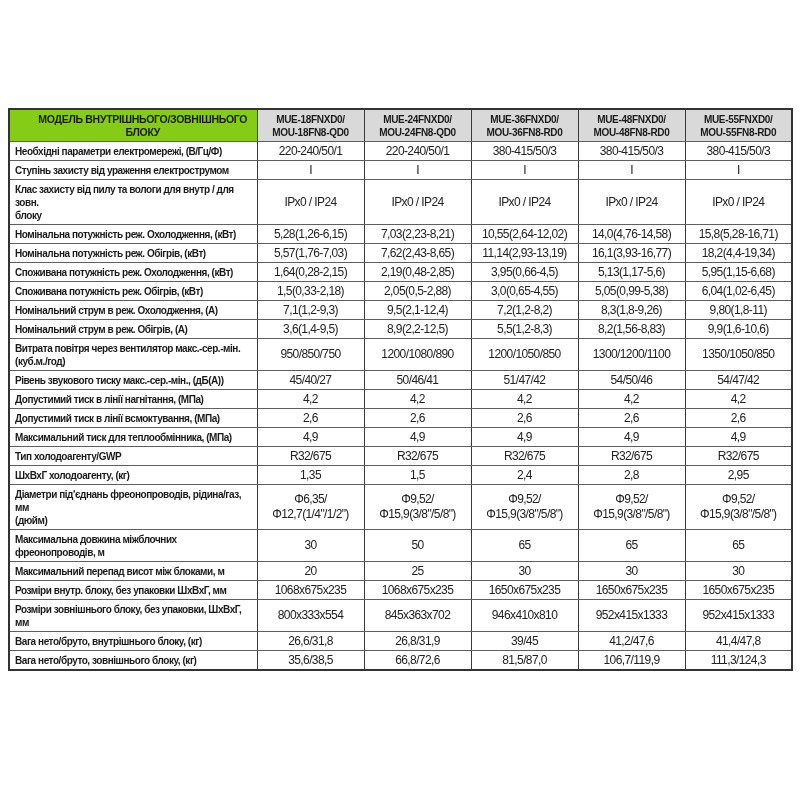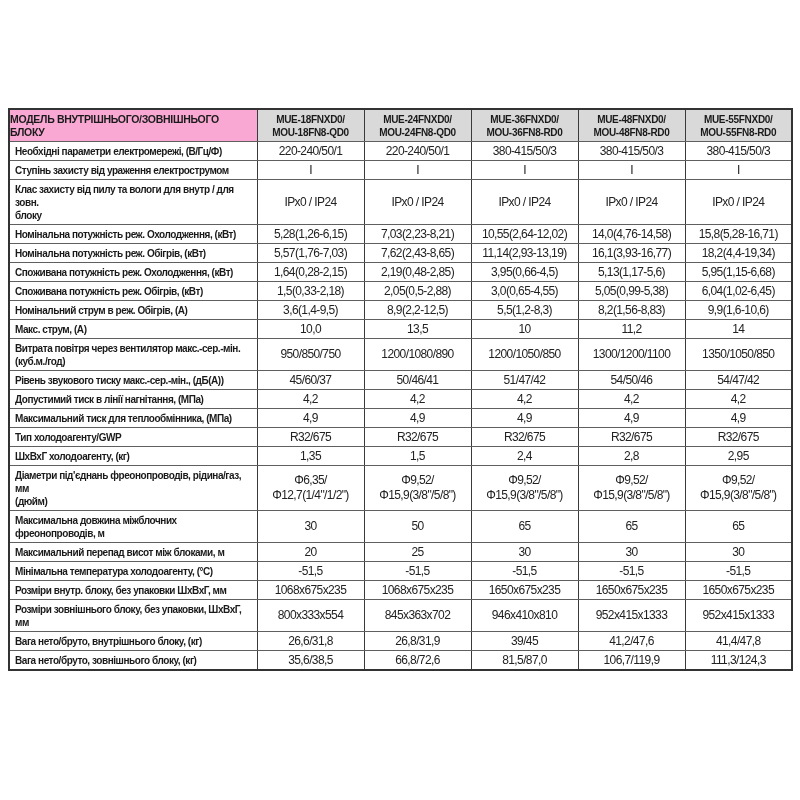--- a/index.html
+++ b/index.html
@@ -36,26 +36,26 @@
   table.spec th, table.spec td {
     border-top: 1px solid #5f5f5f;
     border-bottom: 1px solid #5f5f5f;
     border-left: 1.4px solid #3a3a3a;
     border-right: 1.4px solid #3a3a3a;
     vertical-align: middle;
     overflow: hidden;
   }
 
   th.model-label-cell {
-    background: #f9a8d4;
-    text-align: left;
+    background: #84cc16;
+    text-align: center;
     font-size: 10.5px;
     font-weight: bold;
     letter-spacing: -0.3px;
-    padding: 3px 4px 3px 0;
+    padding: 3px 4px 3px 23px;
     line-height: 1.2;
   }
   th.model-name-cell {
     background: #d9d9d9;
     text-align: center;
     font-size: 10px;
     font-weight: bold;
     letter-spacing: -0.3px;
     line-height: 1.3;
     padding: 1px 1px;
@@ -170,64 +170,73 @@
           <tr>
     <td class="spec-label">Споживана потужність реж. Обігрів, (кВт)</td>
 
   <td class="spec-value">1,5(0,33-2,18)</td>
             <td class="spec-value">2,05(0,5-2,88)</td>
             <td class="spec-value">3,0(0,65-4,55)</td>
             <td class="spec-value">5,05(0,99-5,38)</td>
             <td class="spec-value">6,04(1,02-6,45)</td>
           </tr>
           <tr>
+    <td class="spec-label">Номінальний струм в реж. Охолодження, (А)</td>
+
+  <td class="spec-value">7,1(1,2-9,3)</td>
+            <td class="spec-value">9,5(2,1-12,4)</td>
+            <td class="spec-value">7,2(1,2-8,2)</td>
+            <td class="spec-value">8,3(1,8-9,26)</td>
+            <td class="spec-value">9,80(1,8-11)</td>
+          </tr>
+          <tr>
     <td class="spec-label">Номінальний струм в реж. Обігрів, (А)</td>
 
   <td class="spec-value">3,6(1,4-9,5)</td>
             <td class="spec-value">8,9(2,2-12,5)</td>
             <td class="spec-value">5,5(1,2-8,3)</td>
             <td class="spec-value">8,2(1,56-8,83)</td>
             <td class="spec-value">9,9(1,6-10,6)</td>
           </tr>
           <tr>
-    <td class="spec-label">Макс. струм, (А)</td>
-
-  <td class="spec-value">10,0</td>
-            <td class="spec-value">13,5</td>
-            <td class="spec-value">10</td>
-            <td class="spec-value">11,2</td>
-            <td class="spec-value">14</td>
-          </tr>
-          <tr>
     <td class="spec-label">Витрата повітря через вентилятор макс.-сер.-мін.
 (куб.м./год)</td>
 
   <td class="spec-value">950/850/750</td>
             <td class="spec-value">1200/1080/890</td>
             <td class="spec-value">1200/1050/850</td>
             <td class="spec-value">1300/1200/1100</td>
             <td class="spec-value">1350/1050/850</td>
           </tr>
           <tr>
     <td class="spec-label">Рівень звукового тиску  макс.-сер.-мін., (дБ(А))</td>
 
-  <td class="spec-value">45/60/37</td>
+  <td class="spec-value">45/40/27</td>
             <td class="spec-value">50/46/41</td>
             <td class="spec-value">51/47/42</td>
             <td class="spec-value">54/50/46</td>
             <td class="spec-value">54/47/42</td>
           </tr>
           <tr>
     <td class="spec-label">Допустимий тиск в лінії нагнітання, (МПа)</td>
 
   <td class="spec-value">4,2</td>
             <td class="spec-value">4,2</td>
             <td class="spec-value">4,2</td>
             <td class="spec-value">4,2</td>
             <td class="spec-value">4,2</td>
+          </tr>
+          <tr>
+    <td class="spec-label">Допустимий тиск в лінії всмоктування, (МПа)</td>
+
+  <td class="spec-value">2,6</td>
+            <td class="spec-value">2,6</td>
+            <td class="spec-value">2,6</td>
+            <td class="spec-value">2,6</td>
+            <td class="spec-value">2,6</td>
           </tr>
           <tr>
     <td class="spec-label">Максимальний тиск для теплообмінника, (МПа)</td>
 
   <td class="spec-value">4,9</td>
             <td class="spec-value">4,9</td>
             <td class="spec-value">4,9</td>
             <td class="spec-value">4,9</td>
             <td class="spec-value">4,9</td>
           </tr>
@@ -276,29 +285,20 @@
           <tr>
     <td class="spec-label">Максимальний перепад висот між блоками, м</td>
 
   <td class="spec-value">20</td>
             <td class="spec-value">25</td>
             <td class="spec-value">30</td>
             <td class="spec-value">30</td>
             <td class="spec-value">30</td>
           </tr>
           <tr>
-    <td class="spec-label">Мінімальна температура холодоагенту, (°С)</td>
-
-  <td class="spec-value">-51,5</td>
-            <td class="spec-value">-51,5</td>
-            <td class="spec-value">-51,5</td>
-            <td class="spec-value">-51,5</td>
-            <td class="spec-value">-51,5</td>
-          </tr>
-          <tr>
     <td class="spec-label">Розміри внутр. блоку, без упаковки ШхВхГ, мм</td>
 
   <td class="spec-value">1068x675x235</td>
             <td class="spec-value">1068x675x235</td>
             <td class="spec-value">1650x675x235</td>
             <td class="spec-value">1650x675x235</td>
             <td class="spec-value">1650x675x235</td>
           </tr>
           <tr>
     <td class="spec-label">Розміри зовнішнього блоку, без упаковки, ШхВхГ, мм</td>

